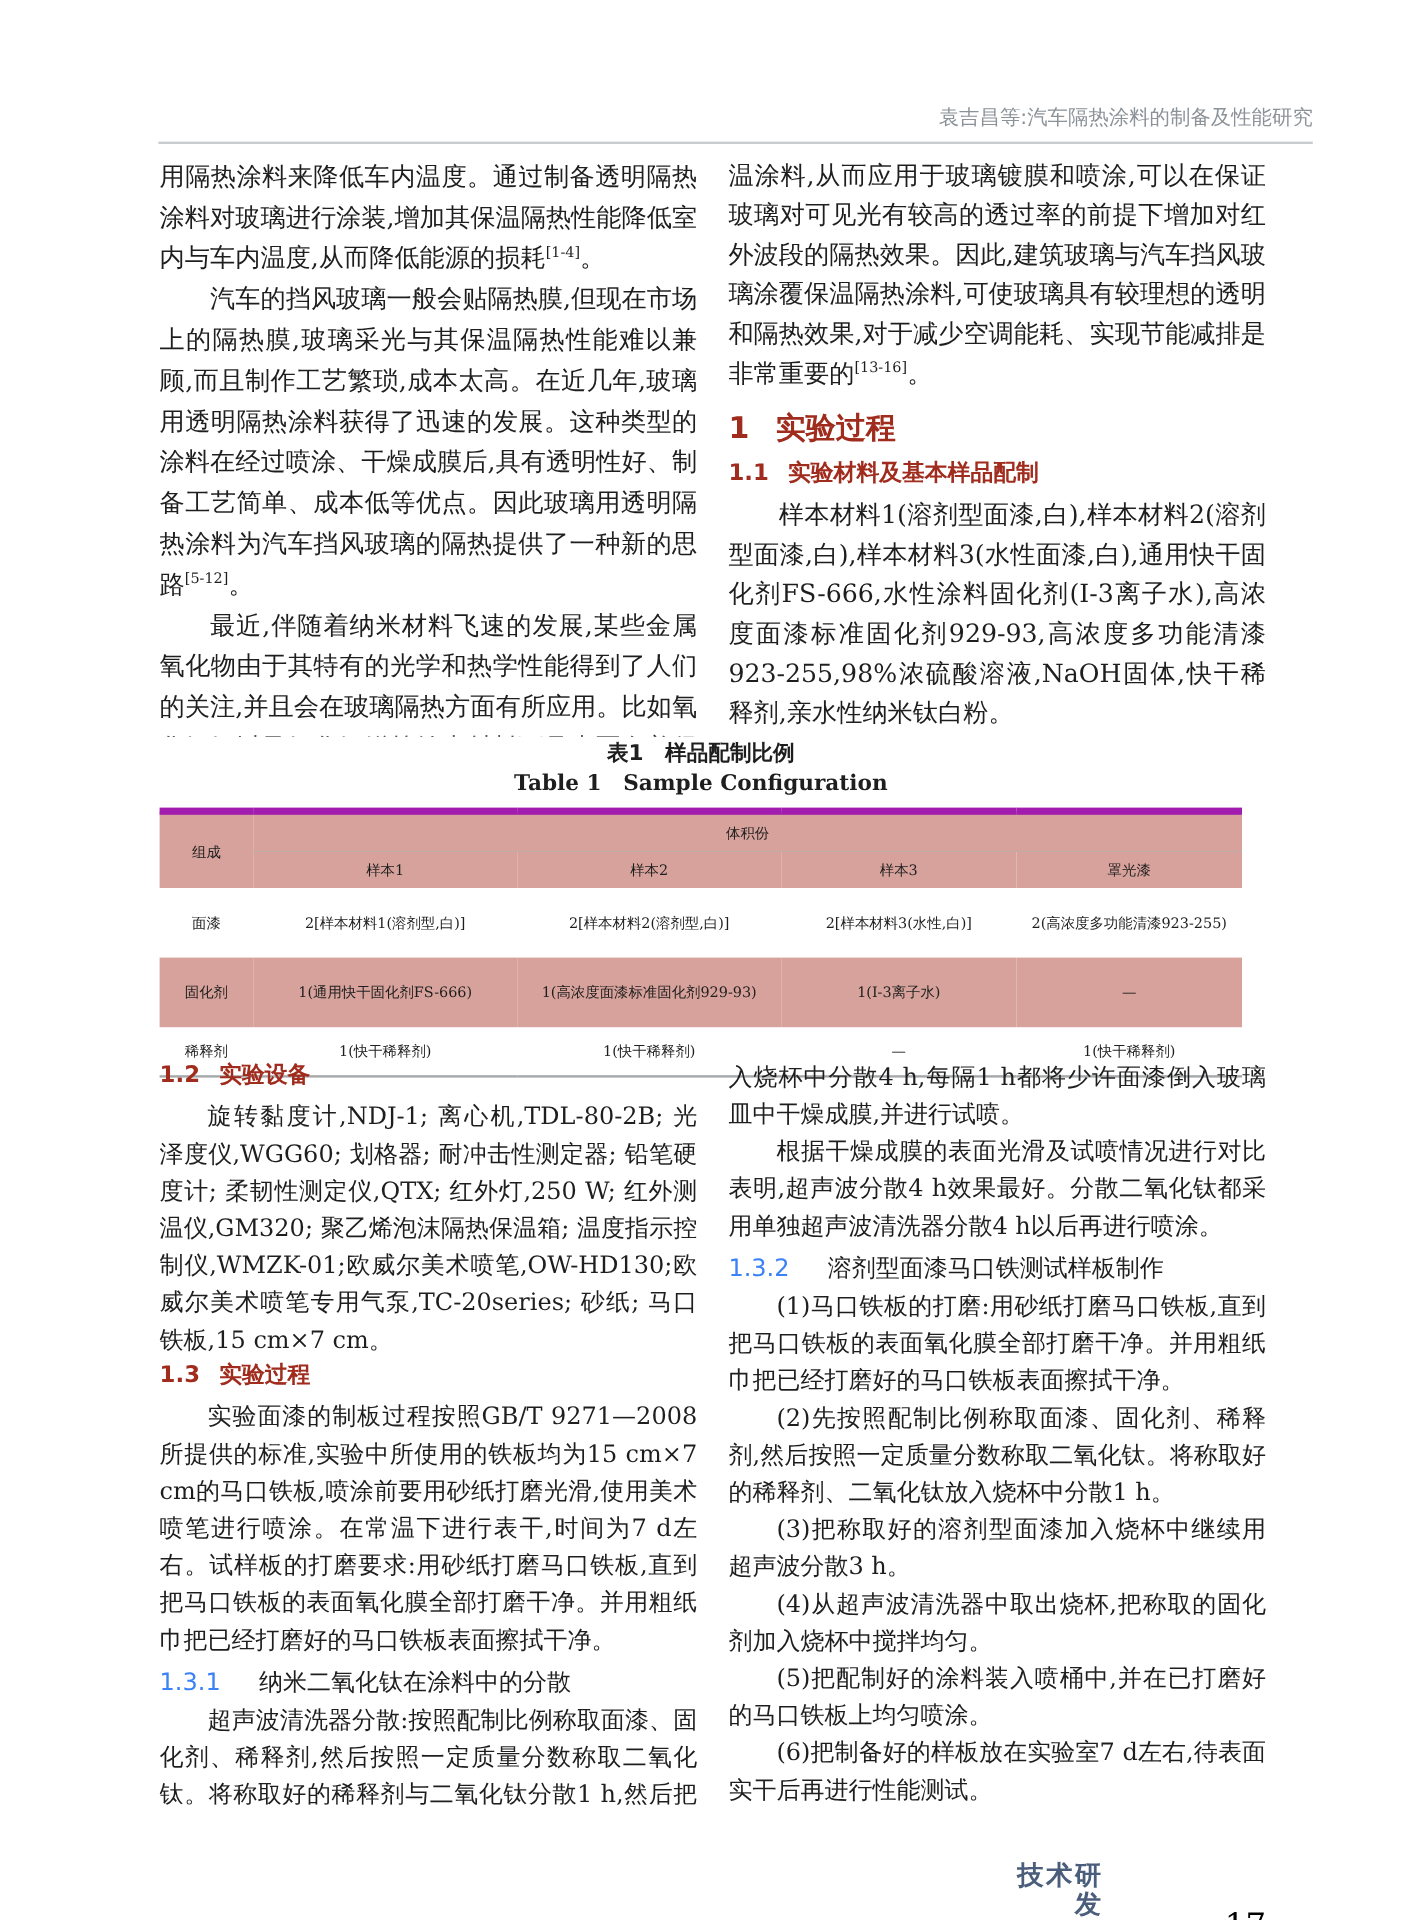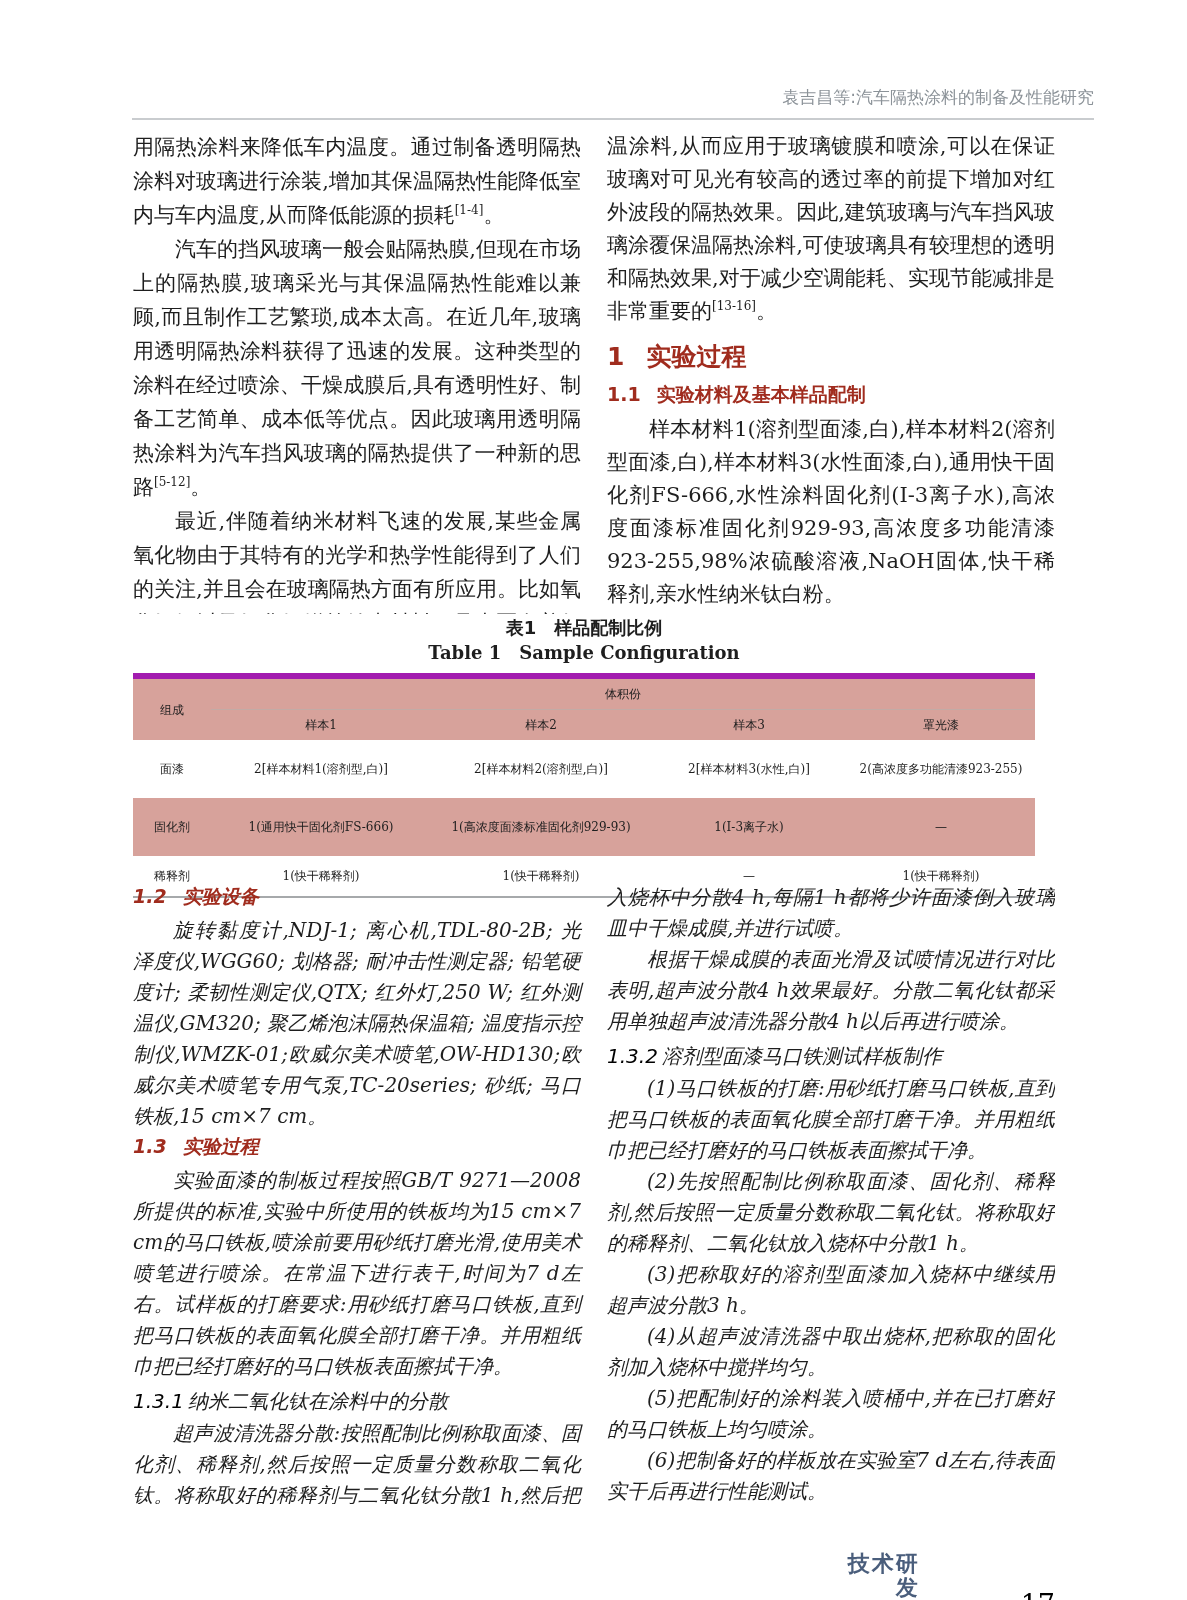--- a/index.html
+++ b/index.html
@@ -10,37 +10,37 @@
   
   .running-head{
     position:absolute;top:86px;left:132px;width:962px;
     text-align:right;font-family:"DejaVu Sans", sans-serif;
     font-size:17px;color:#8b9298;padding-bottom:9px;
     border-bottom:2px solid #c9cccf;
   }
   
   .cols{position:absolute;left:133px;width:922px;display:flex;gap:26px;}
   .cols-top{top:130px;height:484px;overflow:hidden;}
-  .cols-bottom{top:882px;height:622px;overflow:hidden;font-style:italic;}
+  .cols-bottom{top:882px;height:622px;overflow:hidden;}
   .col{width:448px;}
   p{margin:0;text-align:justify;font-size:21px;line-height:34px;}
   .cols-bottom p{font-size:20px;line-height:31px;}
   .col-right-top p{line-height:33px;}
   .ind{text-indent:2em;}
   sup{font-size:12px;line-height:0;vertical-align:super;}
   
   .h2{font-family:"DejaVu Sans", sans-serif;font-weight:bold;color:#a02c1e;
       font-size:25px;line-height:30px;margin:14px 0 10px;}
   .h2 .num{margin-right:22px;}
   .h3{font-family:"DejaVu Sans", sans-serif;font-weight:bold;color:#a02c1e;
       font-size:19px;line-height:24px;margin:10px 0 7px;}
   .h3 .num{margin-right:16px;}
   .cols-bottom .h3{margin-top:2px;}
   .h4{font-size:20px;line-height:28px;margin:5px 0 3px;font-weight:normal;}
-  .h4 .num{font-family:"DejaVu Sans", sans-serif;color:#000000;margin-right:4px;}
+  .h4 .num{font-family:"DejaVu Sans", sans-serif;color:#3b82f6;margin-right:32px;}
   
   .table-wrap{position:absolute;top:616px;left:133px;width:902px;}
   .tcap-zh{text-align:center;font-family:"DejaVu Sans", sans-serif;
            font-weight:bold;font-size:18px;line-height:24px;}
   .tcap-en{text-align:center;font-weight:bold;font-size:18px;line-height:24px;margin-top:1px;}
   table{width:100%;border-collapse:collapse;margin-top:8px;
         font-size:12px;line-height:24px;
         border-top:6px solid #a21caf;border-bottom:2px solid #a6a9ab;}
   th,td{font-weight:normal;text-align:center;vertical-align:middle;padding:3px 4px;}
   thead tr{background:#d7a29b;}

